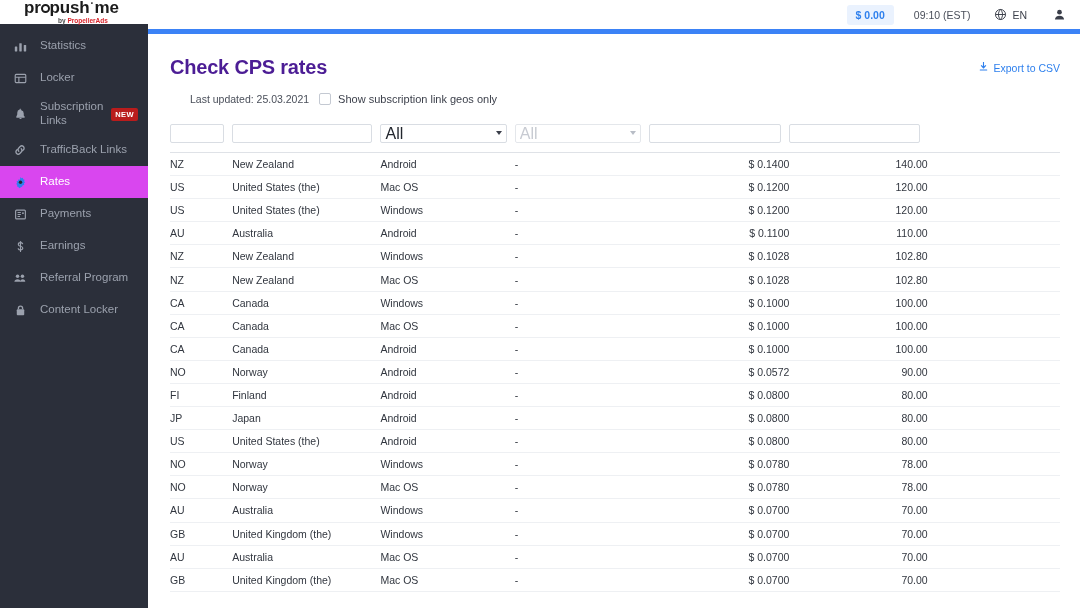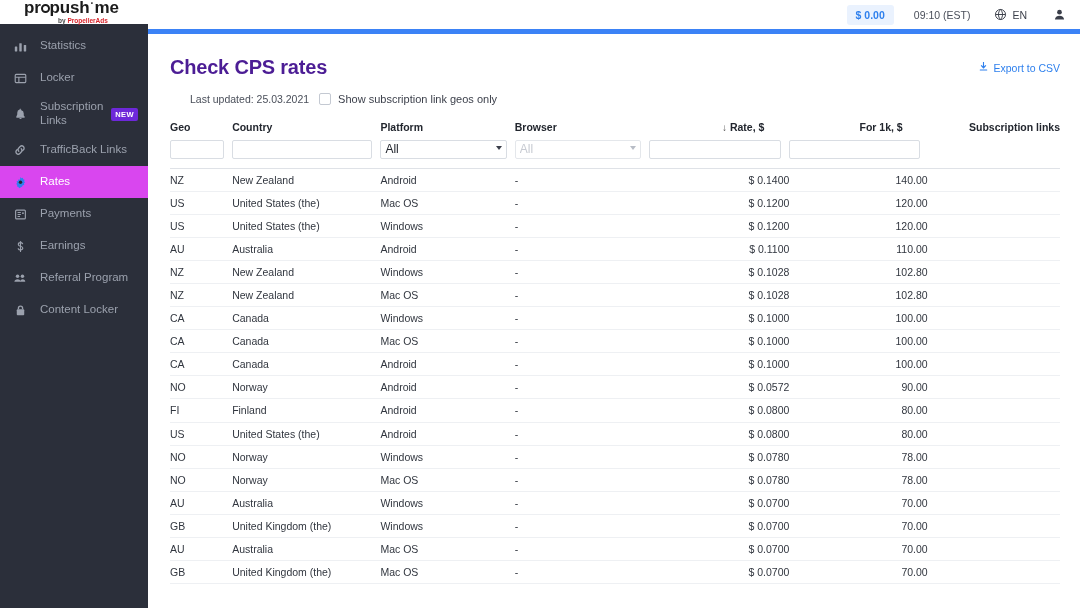--- a/index.html
+++ b/index.html
@@ -45,21 +45,21 @@
   .nav-item.tall { height:40px; }
   .nav-item .ico {
     width:16px; min-width:16px; height:16px; margin-right:12px;
     display:flex; align-items:center; justify-content:center;
     color:#9ba1ad;
   }
   .nav-item .lbl { flex:1; line-height:1.2; }
   .nav-item.active { background:#d946ef; color:#ffffff; }
   .nav-item.active .ico { color:#2f80ed; }
   .badge-new {
-    background:#6d28d9; color:#fff; font-size:7.5px; font-weight:700;
+    background:#b91c1c; color:#fff; font-size:7.5px; font-weight:700;
     padding:2px 4px; border-radius:2px; letter-spacing:0.4px;
   }
 
   
   .main { flex:1; height:608px; background:#fff; display:flex; flex-direction:column; }
   .topbar {
     height:34px; border-bottom:5px solid #3b82f6;
     display:flex; align-items:center; justify-content:flex-end;
     padding-right:14px; gap:4px;
   }
@@ -100,21 +100,21 @@
   col.c-browser { width:134px; }
   col.c-rate { width:140px; }
   col.c-1k { width:138px; }
   col.c-sub { width:132px; }
 
   tr.filters td { padding:3px 8px 9px 0; }
   tr.filters td.last { padding-right:0; }
   .f-input, .f-select {
     width:100%; height:19px; border:1px solid #d9dde3; border-radius:2px;
     background:#fff; font-family:"Liberation Sans", sans-serif;
-    font-size:12px; color:#22262e; padding:0 4px; outline:none;
+    font-size:16px; color:#22262e; padding:0 4px; outline:none;
   }
   .f-select { appearance:none; -webkit-appearance:none; padding-right:14px; }
   .sel-wrap { position:relative; }
   .sel-wrap::after {
     content:""; position:absolute; right:5px; top:7px;
     border-left:3px solid transparent; border-right:3px solid transparent;
     border-top:4px solid #3b3f4a; pointer-events:none;
   }
   .sel-wrap.dis::after { border-top-color:#b8bdc6; }
   .f-select.dis { color:#b0b5bf; background:#fff; }
@@ -304,31 +304,20 @@
         <colgroup>
           <col class="c-geo">
             <col class="c-country">
             <col class="c-platform">
             <col class="c-browser">
           <col class="c-rate">
             <col class="c-1k">
             <col class="c-sub">
         </colgroup>
         <thead>
-          <tr>
-            <th>Geo</th>
-            <th>Country</th>
-            <th>Platform</th>
-            <th>Browser</th>
-            <th class="num" style="padding-right:25px;">
-              <span class="sort-ico">↓</span><span>Rate, $</span>
-            </th>
-            <th class="num" style="padding-right:25px;">For 1k, $</th>
-            <th class="num">Subscription links</th>
-          </tr>
           <tr class="filters">
             <td>
               <input class="f-input" value="" style="">
             </td>
             <td>
               <input class="f-input" value="" style="">
             </td>
             <td>
               <div class="sel-wrap">
                 <select class="f-select">
@@ -449,20 +438,29 @@
             <tr>
               <td>FI</td>
               <td>Finland</td>
               <td>Android</td>
               <td class="dash">-</td>
               <td class="num rate">$ 0.0800</td>
               <td class="num k1">80.00</td>
               <td></td>
             </tr>
             <tr>
+              <td>JP</td>
+              <td>Japan</td>
+              <td>Android</td>
+              <td class="dash">-</td>
+              <td class="num rate">$ 0.0800</td>
+              <td class="num k1">80.00</td>
+              <td></td>
+            </tr>
+            <tr>
               <td>US</td>
               <td>United States (the)</td>
               <td>Android</td>
               <td class="dash">-</td>
               <td class="num rate">$ 0.0800</td>
               <td class="num k1">80.00</td>
               <td></td>
             </tr>
             <tr>
               <td>NO</td>

